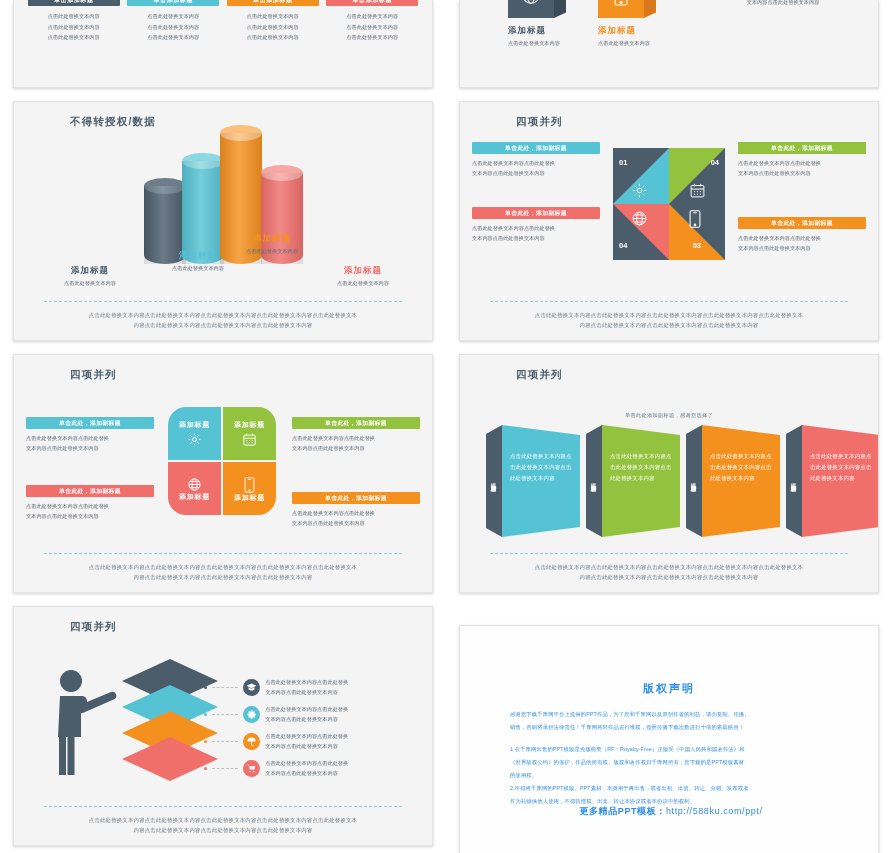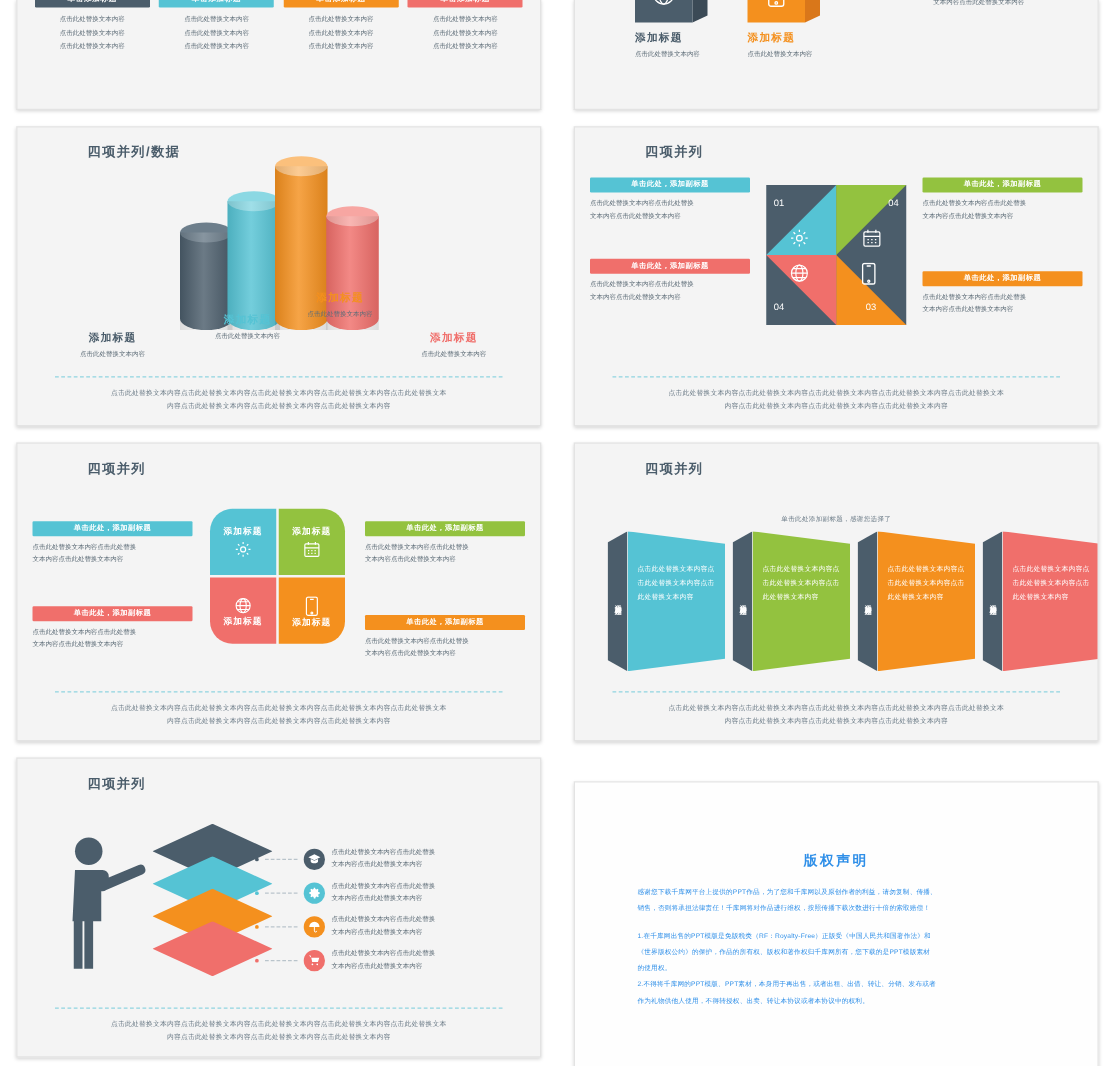--- a/index.html
+++ b/index.html
@@ -75,21 +75,21 @@
      background: linear-gradient(90deg, rgba(0,0,0,.10), rgba(255,255,255,.18) 45%, rgba(0,0,0,.10)); }
   .cyllabel { position: absolute; text-align: center; }
   .cyllabel .ct { font-size: 8.5px; font-weight: bold; letter-spacing: 1px; }
   .cyllabel .cd { margin-top: 3px; font-size: 5.2px; color: #5e6d78; }
 
   
   .dwrap { position: absolute; left: 50%; top: 46px; transform: translateX(-50%);
      width: 112px; height: 112px; }
   .dsq { position: absolute; width: 56px; height: 56px; background: #4b5d6b; }
   .tri { position: absolute; width: 0; height: 0; }
-  .dnum { position: absolute; color: #fff; font-size: 7.5px; font-weight: normal; }
+  .dnum { position: absolute; color: #fff; font-size: 7.5px; font-weight: bold; }
   .dico { position: absolute; width: 20px; height: 20px; }
   .sidebox-l { position: absolute; left: 12px; top: 40px; width: 128px; }
   .sidebox-r { position: absolute; right: 12px; top: 40px; width: 128px; }
   .sidebox-l2 { position: absolute; left: 12px; top: 105px; width: 128px; }
   .sidebox-r2 { position: absolute; right: 12px; top: 115px; width: 128px; }
   .sbar { height: 12px; line-height: 12px; text-align: center; color: #fff;
      font-size: 5.8px; font-weight: bold; letter-spacing: .4px; border-radius: 1px; }
   .sdesc { margin-top: 4px; font-size: 5.2px; color: #5e6d78; line-height: 1.95; }
 
   
@@ -218,21 +218,21 @@
           <div class="cubeTitle" style="color:#f4901e">添加标题</div>
           <div class="cubeDesc">点击此处替换文本内容</div>
         </div>
       </div>
       <div class="rtext">文本内容点击此处替换文本内容</div>
     </div>
   </div>
 
   <div class="cell">
     <div class="slide">
-      <div class="title">四项并列/数据</div>
+      <div class="title">不得转授权/数据</div>
 
       <div class="cyls">
         <div class="cyl" style="left:0; height:78px; background:#4b5d6b">
           <div class="cap" style="background:#6d7e8b"></div>
           <div class="gl"></div>
         </div>
         <div class="cyl" style="left:38px; height:103px; background:#55c3d4">
           <div class="cap" style="background:#8bd8e3"></div>
           <div class="gl"></div>
         </div>
@@ -587,16 +587,19 @@
       <div class="cpBody">
         <p>感谢您下载千库网平台上提供的PPT作品，为了您和千库网以及原创作者的利益，请勿复制、传播、</p>
         <p>销售，否则将承担法律责任！千库网将对作品进行维权，按照传播下载次数进行十倍的索取赔偿！</p>
         <div class="cpGap"></div>
         <p>1.在千库网出售的PPT模版是免版税类（RF：Royalty-Free）正版受《中国人民共和国著作法》和</p>
         <p>《世界版权公约》的保护，作品的所有权、版权和著作权归千库网所有，您下载的是PPT模版素材</p>
         <p>的使用权。</p>
         <p>2.不得将千库网的PPT模版、PPT素材，本身用于再出售，或者出租、出借、转让、分销、发布或者</p>
         <p>作为礼物供他人使用，不得转授权、出卖、转让本协议或者本协议中的权利。</p>
       </div>
+      <div class="cpLink">
+        <span>更多精品PPT模板：</span><span class="u">http://588ku.com/ppt/</span>
+      </div>
     </div>
   </div>
 
 </div>
 
 </body></html>

